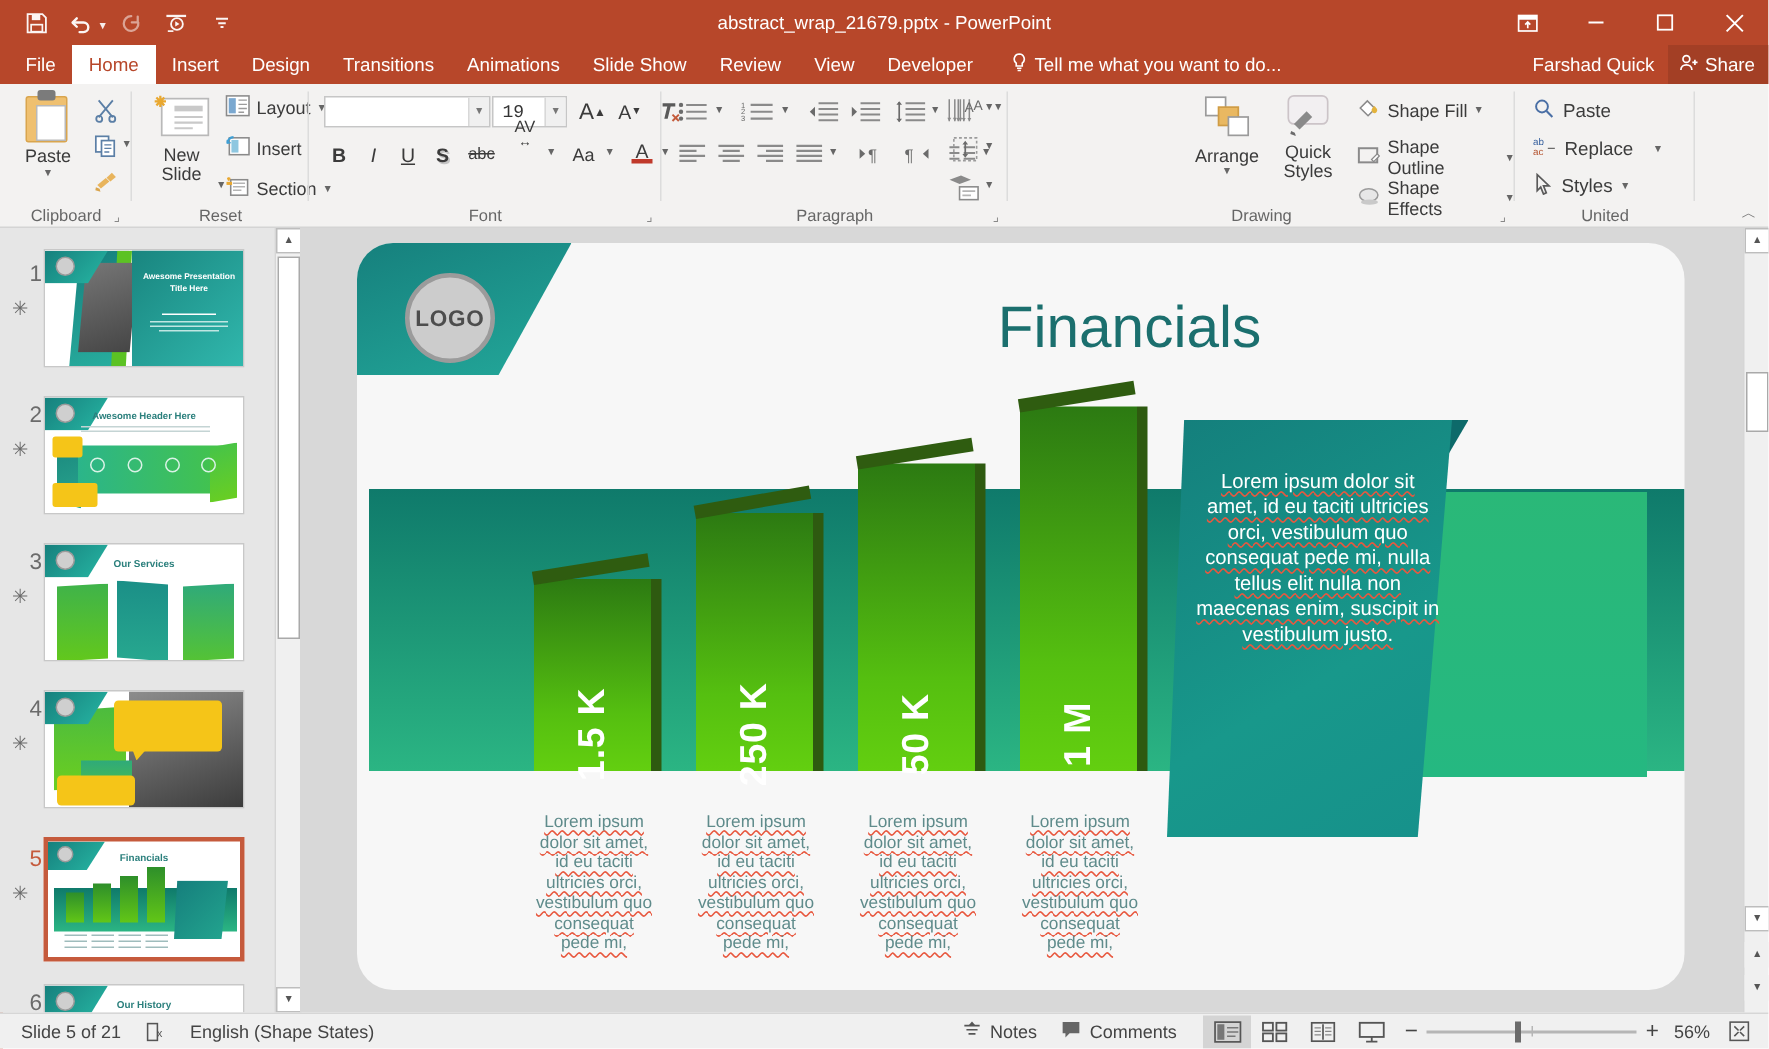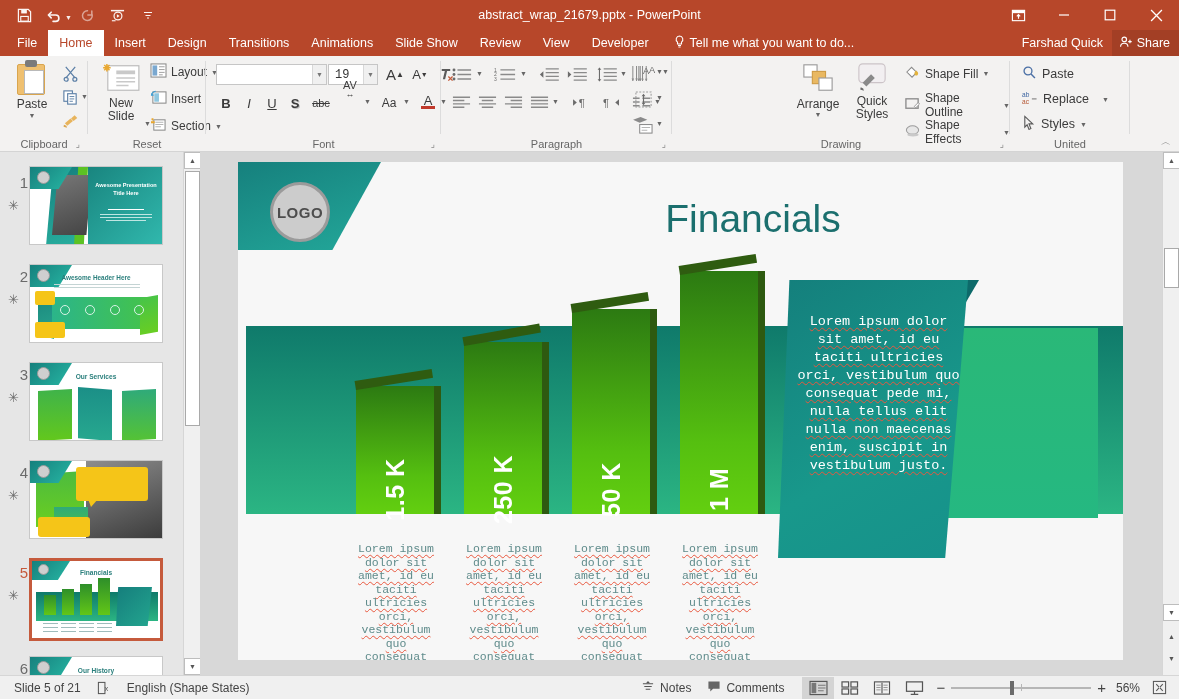--- a/index.html
+++ b/index.html
@@ -134,21 +134,21 @@
   .t-cap { position:absolute; background:#9fbcbc; height:1.5px; }
   .t-panel { position:absolute; background:linear-gradient(135deg,#157e7c,#23a58f); }
 
   
   .canvas {
     position:absolute; left:200px; top:152px; width:962px; height:523px;
     background:#d8d8d8;
   }
   .slide {
     position:absolute; left:38px; top:10px; width:885px; height:498px;
-    background:#f7f7f7; overflow:hidden;
+    background:#f7f7f7; overflow:hidden;border-radius:24px;
   }
   .s-hdrshape {
     position:absolute; left:0; top:0; width:143px; height:88px;
     background:linear-gradient(160deg,#16807d 0%,#23a89a 100%);
     clip-path:polygon(0 0,100% 0,66% 100%,0 100%);
   }
   .s-logo {
     position:absolute; left:32px; top:20px; width:60px; height:60px; border-radius:50%;
     background:#cccccc; border:3px solid #9b9b9b;
     display:flex; align-items:center; justify-content:center;
@@ -178,21 +178,21 @@
   .bar-lbl {
     position:absolute; left:50%; bottom:10px; transform:translateX(-50%) rotate(-90deg);
     transform-origin:center; white-space:nowrap;
     color:#fff; font-size:25px; font-weight:bold; letter-spacing:.5px;
   }
   .caption {
     position:absolute; text-align:center; font-size:11.5px; line-height:13.5px;
     color:#5f8b8b; width:78px;
   }
   .sq { text-decoration: underline; text-decoration-style: wavy; text-decoration-color:#e8583f;
-        text-underline-offset:2px; text-decoration-thickness:1px;font-family:Liberation Mono, monospace; }
+        text-underline-offset:2px; text-decoration-thickness:1px; }
   .green-panel {
     position:absolute; left:700px; top:166px; width:160px; height:190px;
     background:linear-gradient(180deg,#2ab878,#25b881);
     clip-path:polygon(8% 0,100% 0,100% 100%,0 100%);
   }
   .callout {
     position:absolute; left:540px; top:118px; width:190px; height:278px;
     background:linear-gradient(150deg,#147f7c 0%,#18988b 60%,#16918b 100%);
     clip-path:polygon(6% 0, 100% 0, 88% 100%, 0 100%);
   }

